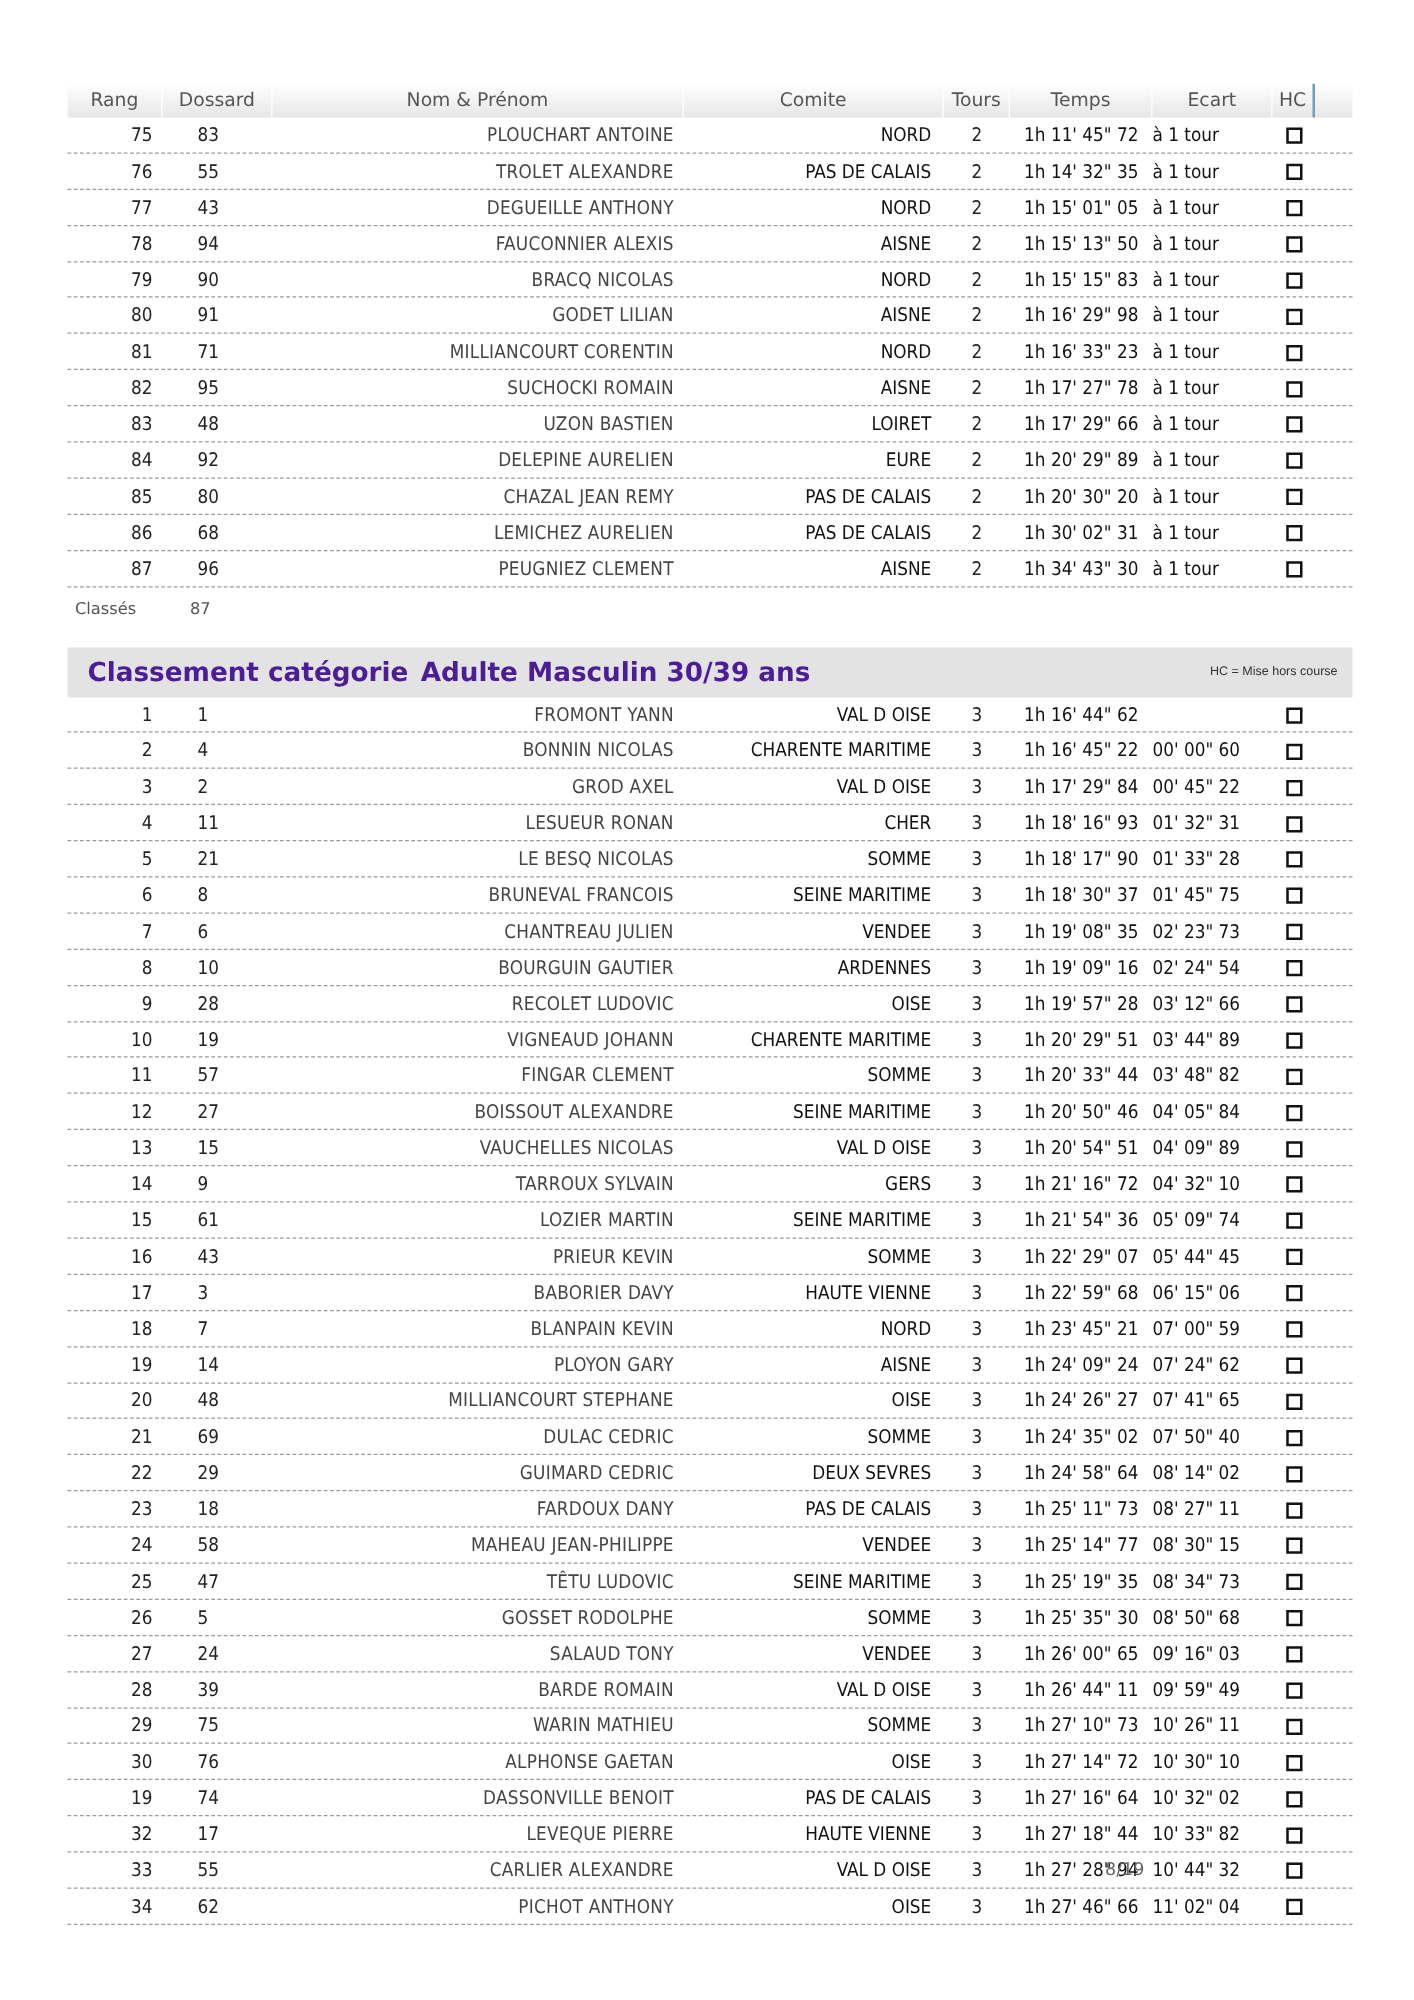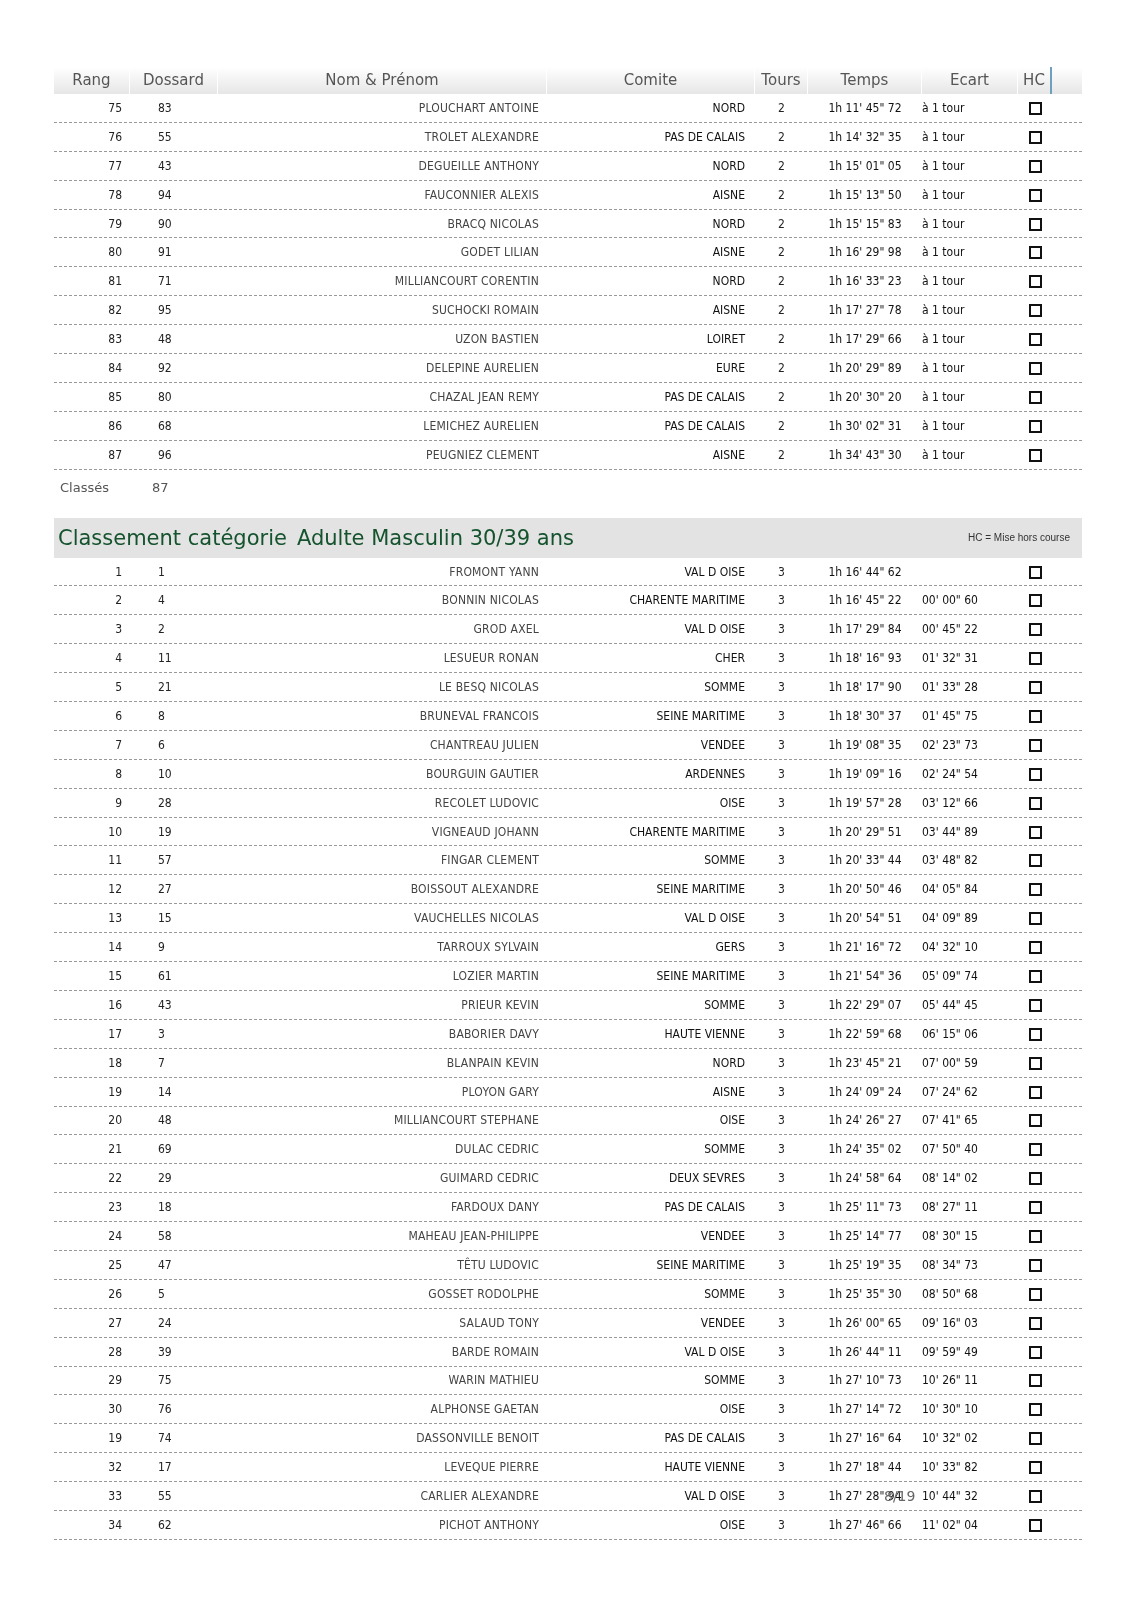--- a/index.html
+++ b/index.html
@@ -12,37 +12,37 @@
 
   .c-rang { width: 76px; }
   .c-dos { width: 88px; }
   .c-nom { width: 329px; }
   .c-com { width: 208px; }
   .c-tou { width: 53px; }
   .c-tem { width: 114px; }
   .c-eca { width: 96px; }
   .c-hc { width: 34px; }
 
-  .row { display: flex; height: 27.9px; align-items: center; border-bottom: 1px dashed #999; font-size: 12px; font-family: "DejaVu Sans Condensed", "DejaVu Sans", sans-serif; }
+  .row { display: flex; height: 27.9px; align-items: center; border-bottom: 1px dashed #999; font-size: 15px; font-family: "DejaVu Sans Condensed", "DejaVu Sans", sans-serif; }
   .row > div { white-space: nowrap; overflow: visible; box-sizing: border-box; }
   .row .c-rang { text-align: right; padding-right: 8px; color: #222; }
   .row .c-dos { text-align: left; padding-left: 28px; color: #222; }
   .row .c-nom { text-align: right; padding-right: 8px; color: #444; letter-spacing: 0.2px; }
   .row .c-com { text-align: right; padding-right: 10px; color: #111; }
   .row .c-tou { text-align: center; color: #222; }
   .row .c-tem { text-align: center; color: #111; }
   .row .c-eca { text-align: left; color: #111; }
   .row .c-hc { text-align: center; }
   .box { display: inline-block; width: 9px; height: 9px; border: 2px solid #111; vertical-align: middle; }
 
   .classes { display: flex; font-size: 13px; color: #555; height: 36px; align-items: center; gap: 28px; }
   .classes .lbl { width: 64px; padding-left: 6px; }
 
   .cat { margin-top: 12px; height: 40px; background: #e3e3e3; display: flex; align-items: center; justify-content: space-between; }
-  .cat .title { font-size: 21px; font-weight: normal; color: #14532d; padding-left: 4px; }
+  .cat .title { font-size: 21px; font-weight: bold; color: #4c1d95; padding-left: 16px; }
   .cat .title span { margin-right: 10px; }
   .cat .note { font-family: "Liberation Sans", sans-serif; font-size: 10px; color: #333; padding-right: 12px; }
 
   .pagenum { position: absolute; left: 884px; top: 1488px; font-size: 14px; color: #666; }
 </style>
 </head>
 <body>
 
 <div class="page">
 

